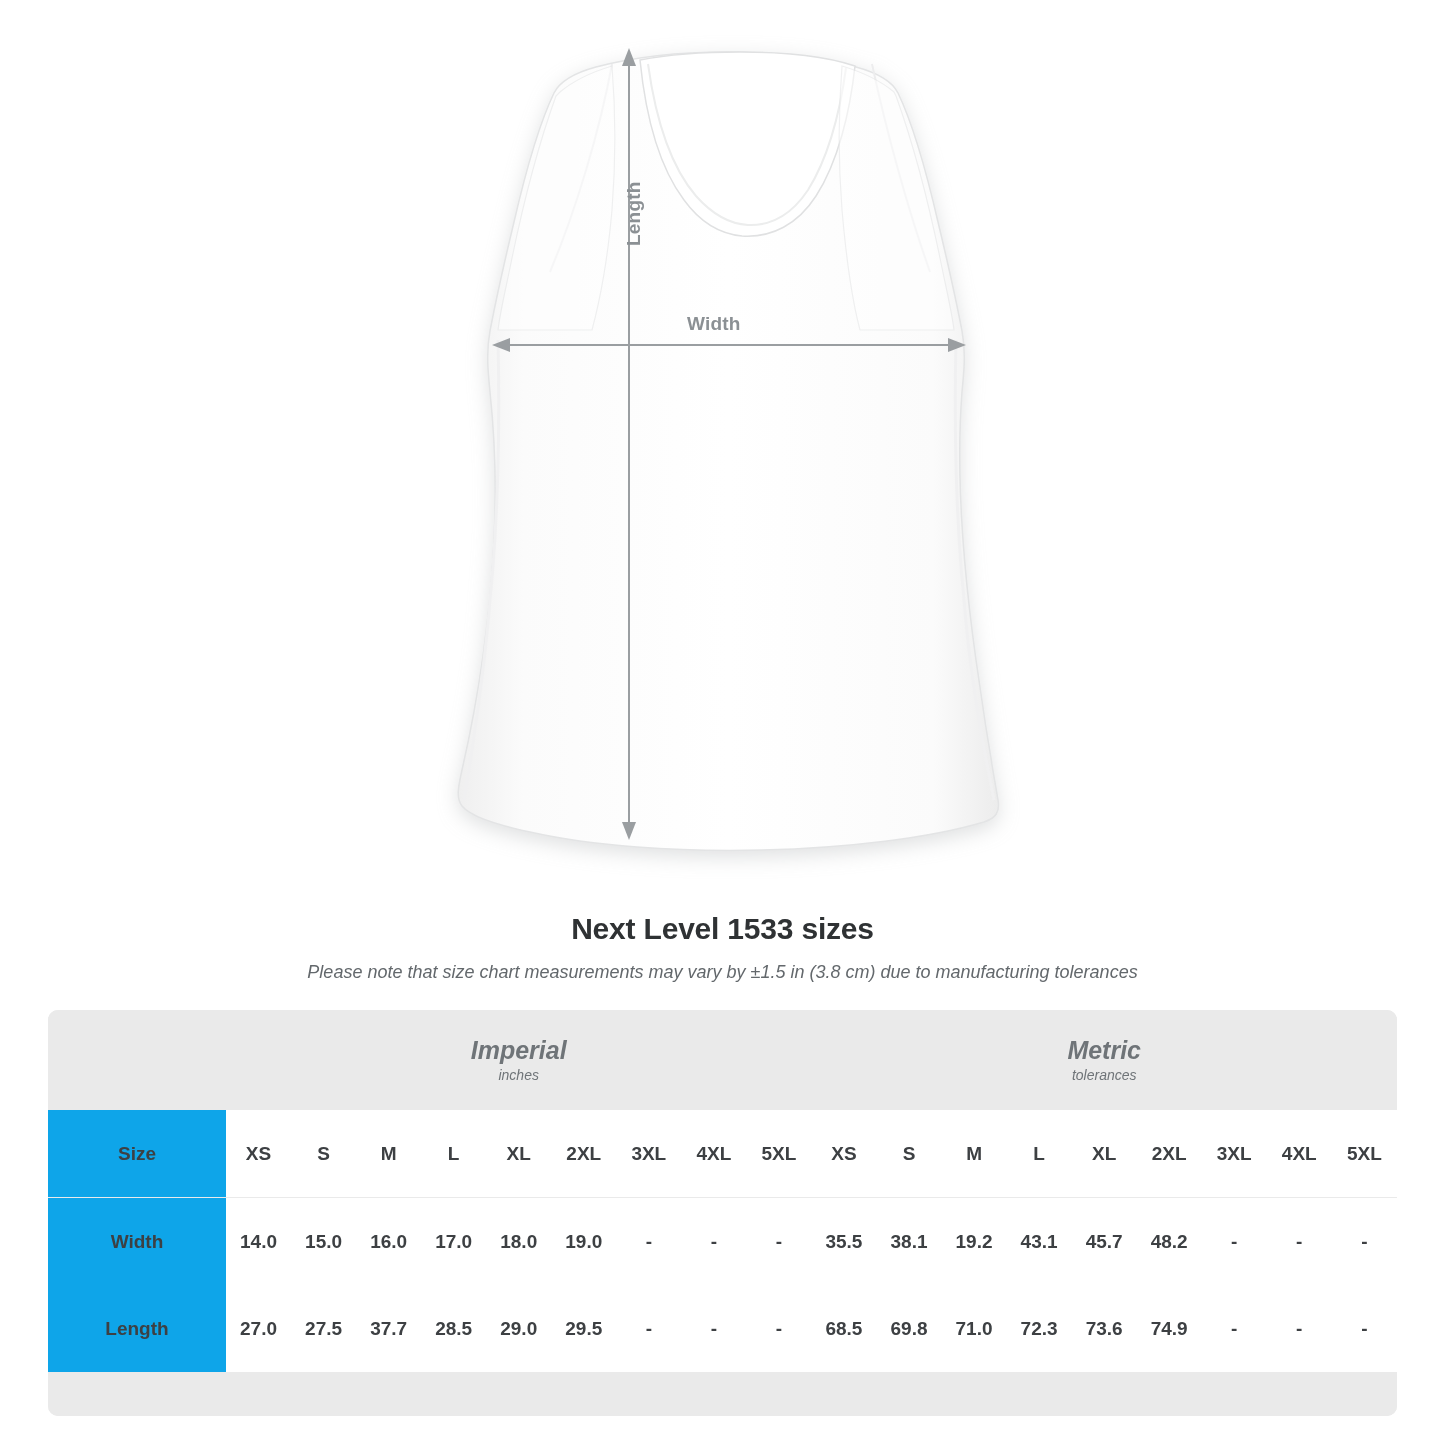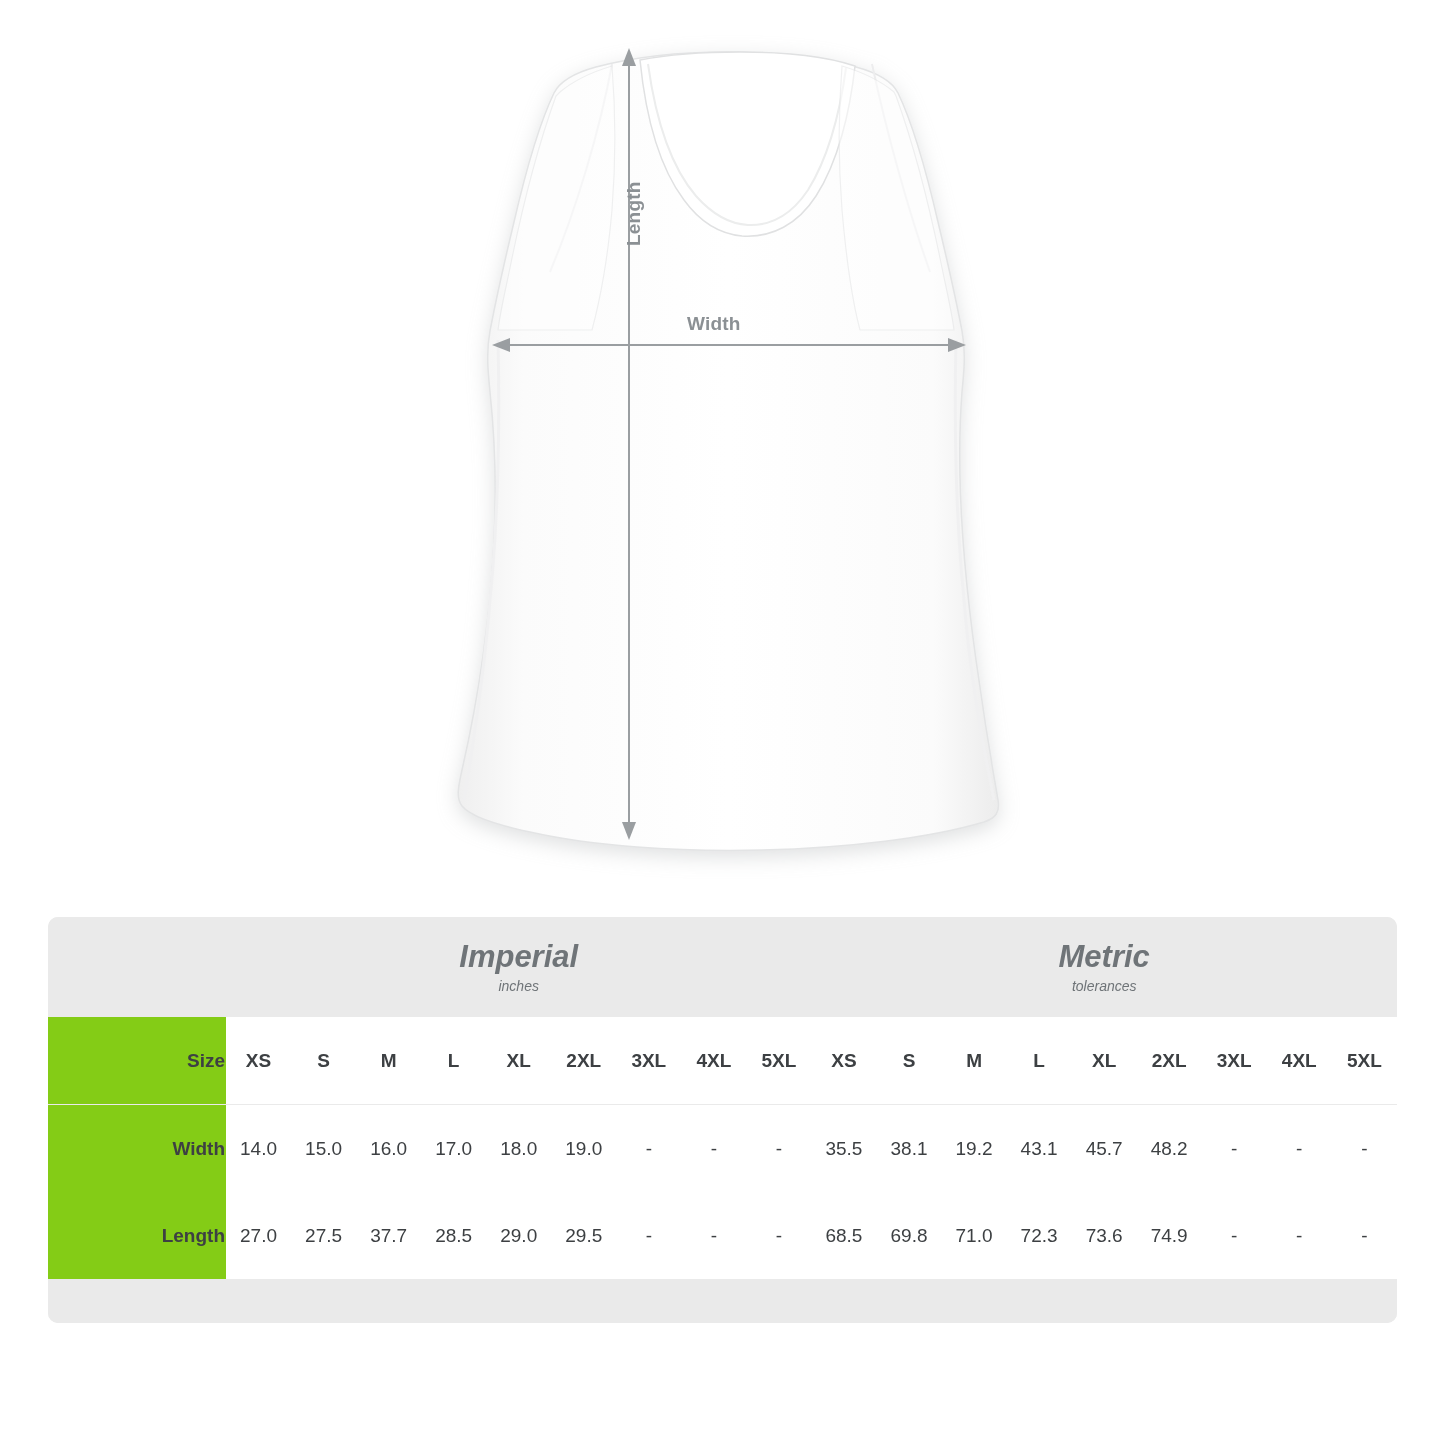--- a/index.html
+++ b/index.html
@@ -89,44 +89,44 @@
     vertical-align: middle;
     font-size: 19px;
     color: #3d4043;
   }
 
   .unit-head td {
     height: 98px;
     background: #eaeaea;
   }
   .unit-title {
-    font-size: 31px;
+    font-size: 25px;
     font-style: italic;
     font-weight: bold;
     color: #6f7478;
     line-height: 1.25;
   }
   .unit-sub {
     font-size: 14px;
     font-style: italic;
     color: #6f7478;
     line-height: 1.4;
   }
 
   .row-head td, .row-data td {
     height: 85px;
     background: #ffffff;
     border-right: 1px solid #eaeaea;
+    font-weight: bold;
   }
   .row-head td:first-child,
   .row-data td:first-child {
-    background: #84cc16;
+    background: #0ea5e9;
     font-weight: bold;
     border-right: none;
-    text-align: right;
   }
   .row-head td:last-child,
   .row-data td:last-child {
     border-right: none;
   }
   .row-data td { border-top: 1px solid #eaeaea; }
   .row-data.first td { border-top: 1px solid #eaeaea; }
 
   .row-head td { font-weight: bold; }
   .row-label { font-weight: bold; }
@@ -228,20 +228,24 @@
 
         <polygon points="492,345 510,338 510,352"></polygon>
         <polygon points="966,345 948,338 948,352"></polygon>
       </g>
     </svg>
 
     <div class="dim-label length">Length</div>
     <div class="dim-label width">Width</div>
   </div>
 
+  <div class="title-block">
+    <div class="chart-title">Next Level 1533 sizes</div>
+    <div class="chart-note">Please note that size chart measurements may vary by ±1.5 in (3.8 cm) due to manufacturing tolerances</div>
+  </div>
 
   <div class="table-wrap">
     <table class="size-table">
       <colgroup>
         <col class="col-label">
         <col span="18">
       </colgroup>
       <tbody>
         <tr class="unit-head">
           <td></td>

